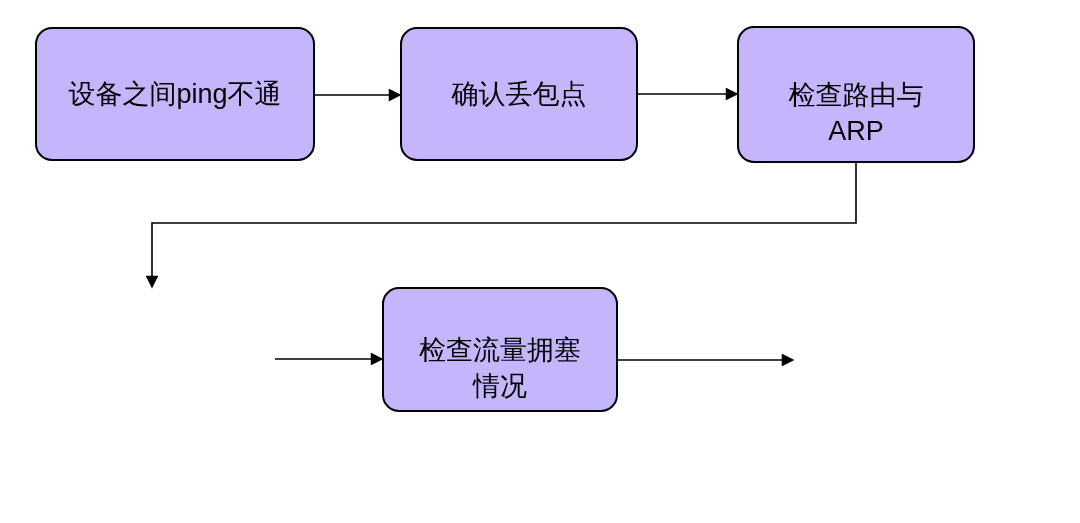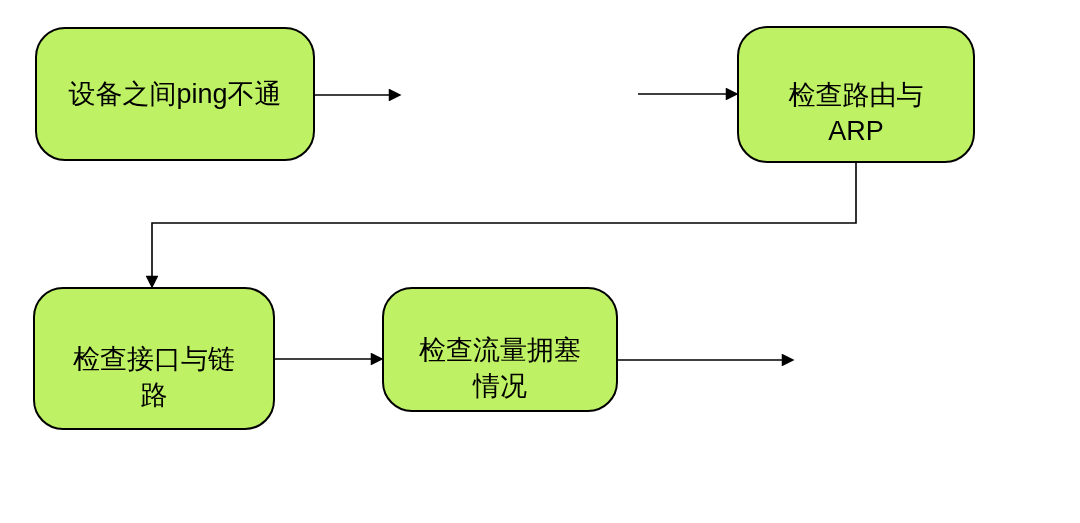--- a/index.html
+++ b/index.html
@@ -12,23 +12,23 @@
     width: 1080px;
     height: 523px;
     background: #ffffff;
     overflow: hidden;
     
     font-family: "Liberation Sans", "DejaVu Sans", serif;
   }
   .node {
     position: absolute;
     box-sizing: border-box;
-    background: #bef264;
+    background: #c4b5fd;
     border: 2px solid #000000;
-    border-radius: 30px;
+    border-radius: 17px;
   }
   .node .label {
     position: absolute;
     top: 50%;
     left: 0;
     width: 100%;
     
     margin-top: -18px;
     text-align: center;
     font-size: 27px;
@@ -74,30 +74,29 @@
     <line x1="638" y1="94" x2="727" y2="94" marker-end="url(#arrowhead)"></line>
     <polyline points="856,163 856,223 152,223 152,277" marker-end="url(#arrowhead)"></polyline>
     <line x1="275" y1="359" x2="372" y2="359" marker-end="url(#arrowhead)"></line>
     <line x1="618" y1="360" x2="783" y2="360" marker-end="url(#arrowhead)"></line>
   </svg>
 
   <div class="node" id="node-0">
     <div class="label">设备之间ping不通</div>
   </div>
 
+  <div class="node" id="node-1">
+    <div class="label">确认丢包点</div>
+  </div>
 
   <div class="node" id="node-2">
     <div class="label">检查路由与
 ARP</div>
   </div>
 
-  <div class="node" id="node-3">
-    <div class="label">检查接口与链
-路</div>
-  </div>
 
   <div class="node" id="node-4">
     <div class="label">检查流量拥塞
 情况</div>
   </div>
 
 
 </div>
 
 </body></html>

